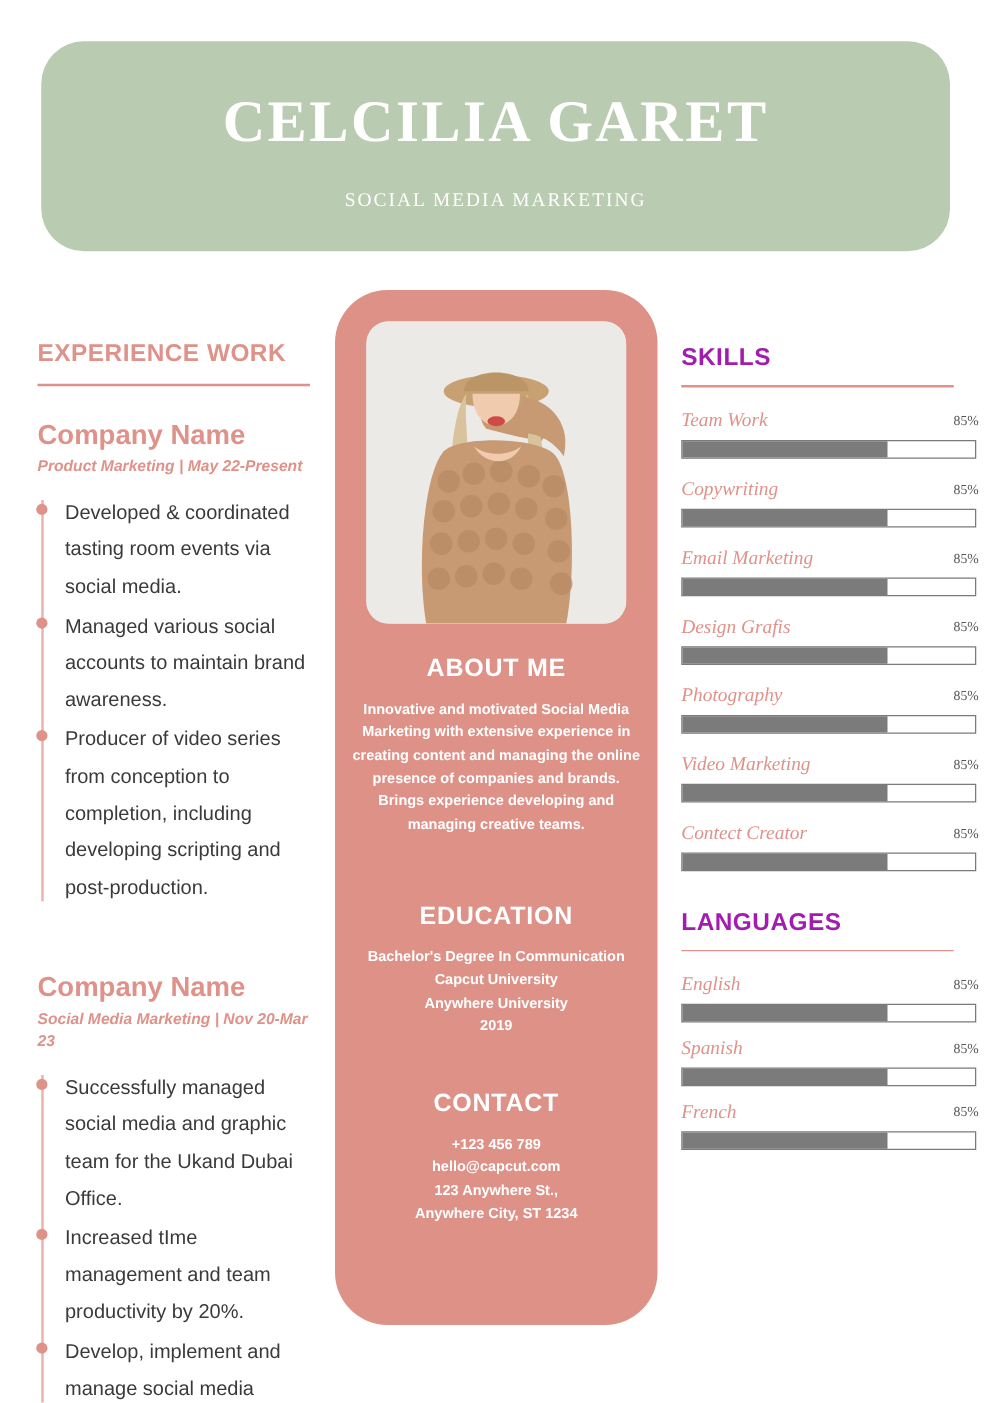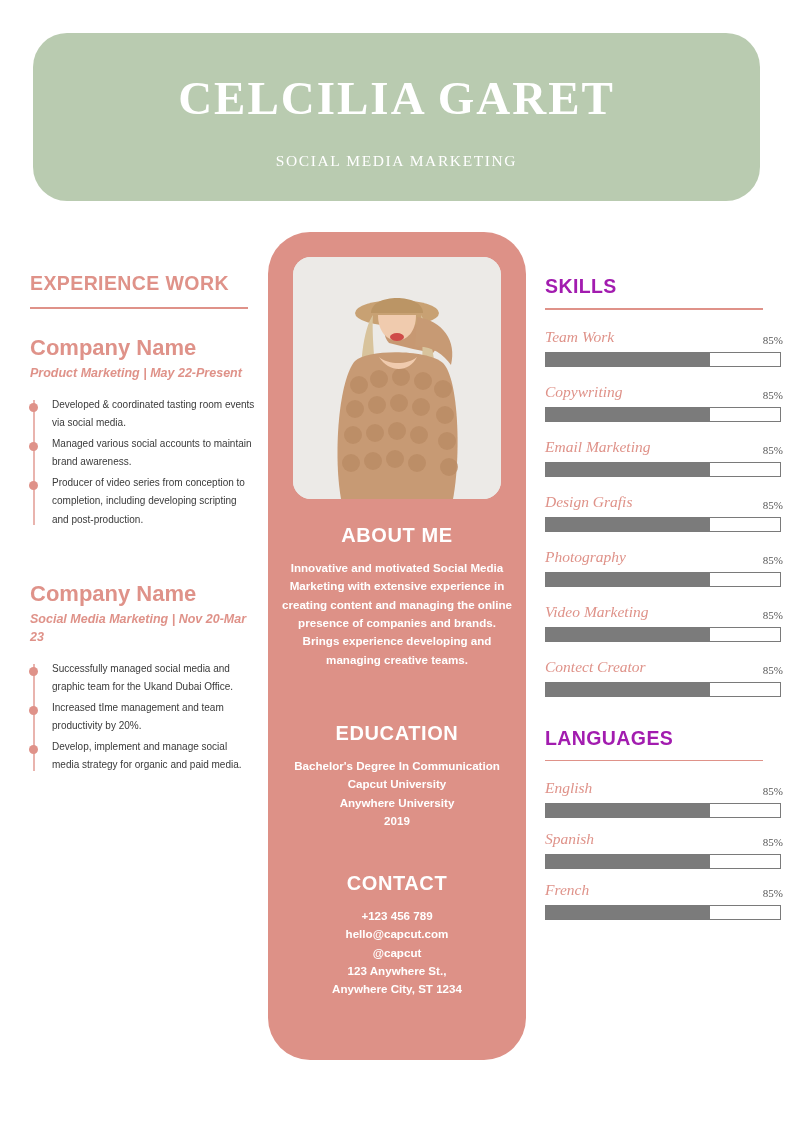--- a/index.html
+++ b/index.html
@@ -103,21 +103,21 @@
     content: "";
     position: absolute;
     left: 3px;
     top: 4px;
     bottom: 4px;
     width: 1.5px;
     background: #e9b4ae;
   }
   .bullet {
     position: relative;
-    font-size: 10px;
+    font-size: 16px;
     color: #3a3a3a;
     line-height: 1.85;
     margin-bottom: 2px;
   }
   .bullet .dot {
     position: absolute;
     left: -23px;
     top: 7px;
     width: 9px;
     height: 9px;
@@ -186,21 +186,21 @@
   .rule-right {
     width: 218px;
     height: 1.5px;
     background: #df9289;
     margin-bottom: 18px;
   }
   .skill { margin-bottom: 16px; }
   .skill-row {
     display: flex;
     justify-content: space-between;
-    align-items: flex-end;
+    align-items: center;
     margin-bottom: 6px;
   }
   .skill-name {
     font-family: "Liberation Serif", serif;
     font-style: italic;
     font-size: 15.5px;
     color: #df9289;
   }
   .skill-pct {
     font-family: "Liberation Serif", serif;
@@ -321,21 +321,20 @@
       <p class="card-body">Bachelor's Degree In Communication</p>
       <p class="card-body">Capcut University</p>
       <p class="card-body">Anywhere University</p>
       <p class="card-body">2019</p>
     </div>
 
     <div class="contact-block">
       <div class="card-section-title">CONTACT</div>
       <p class="card-body">+123  456 789</p>
       <p class="card-body">hello@capcut.com</p>
-      <p class="card-body">@capcut</p>
       <p class="card-body">123 Anywhere St.,</p>
       <p class="card-body">Anywhere City, ST 1234</p>
     </div>
   </div>
 
   <div class="right-col">
 
     <div class="section-title-right">SKILLS</div>
     <div class="rule-right"></div>
 

